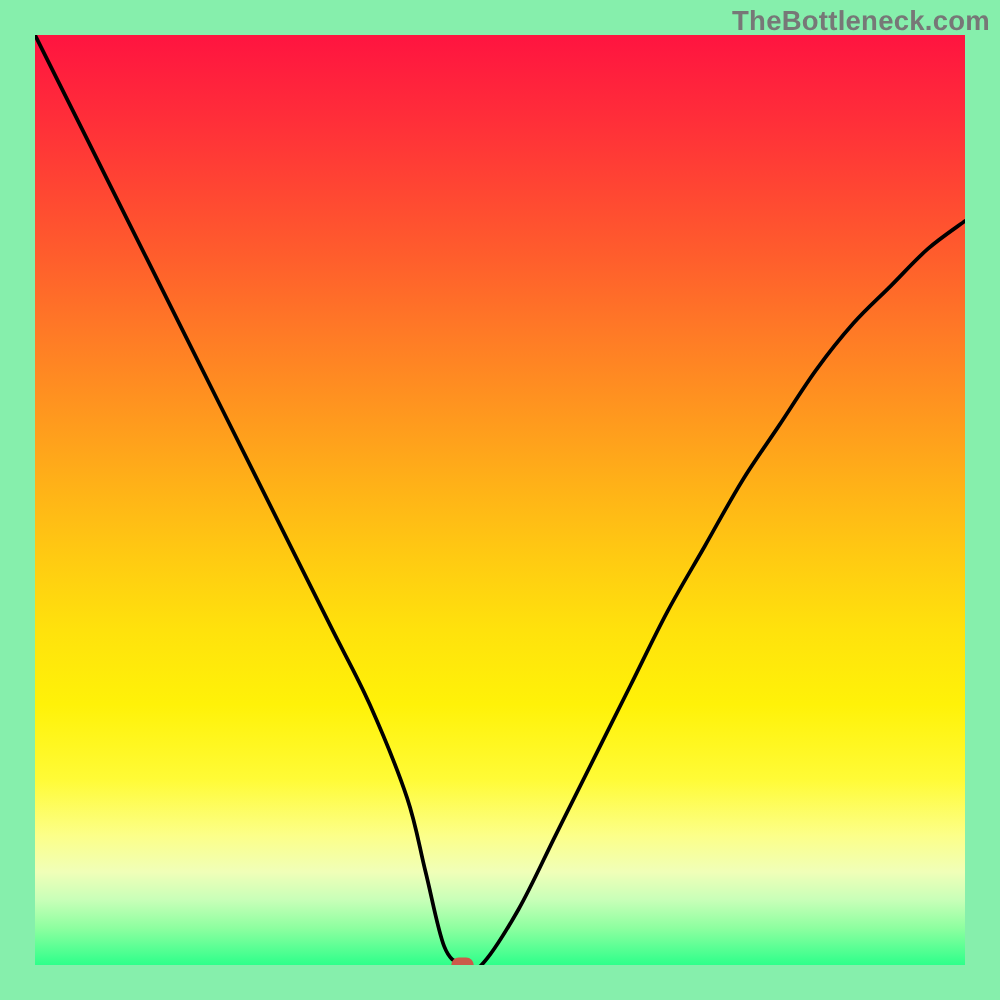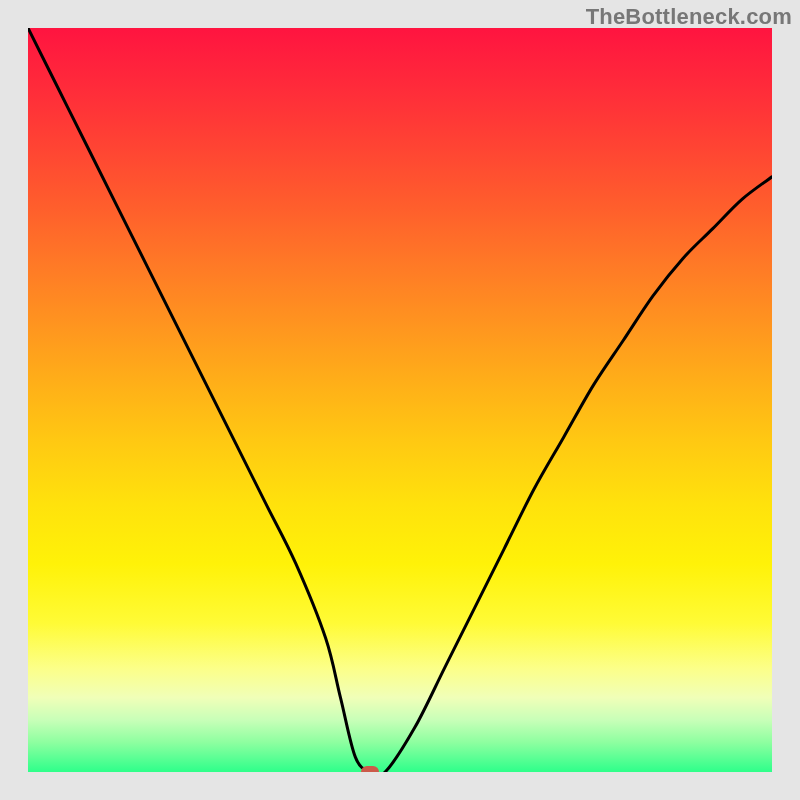--- a/index.html
+++ b/index.html
@@ -9,21 +9,21 @@
     height: 800px;
     background: #000;
     overflow: hidden;
   }
   .frame {
     position: absolute;
     left: 0;
     top: 0;
     width: 800px;
     height: 800px;
-    background: #e5e5e5;
+    background: #86efac;
   }
   .plot {
     position: absolute;
     left: 28px;
     top: 28px;
     width: 744px;
     height: 744px;
     overflow: hidden;
   }
   .gradient {

